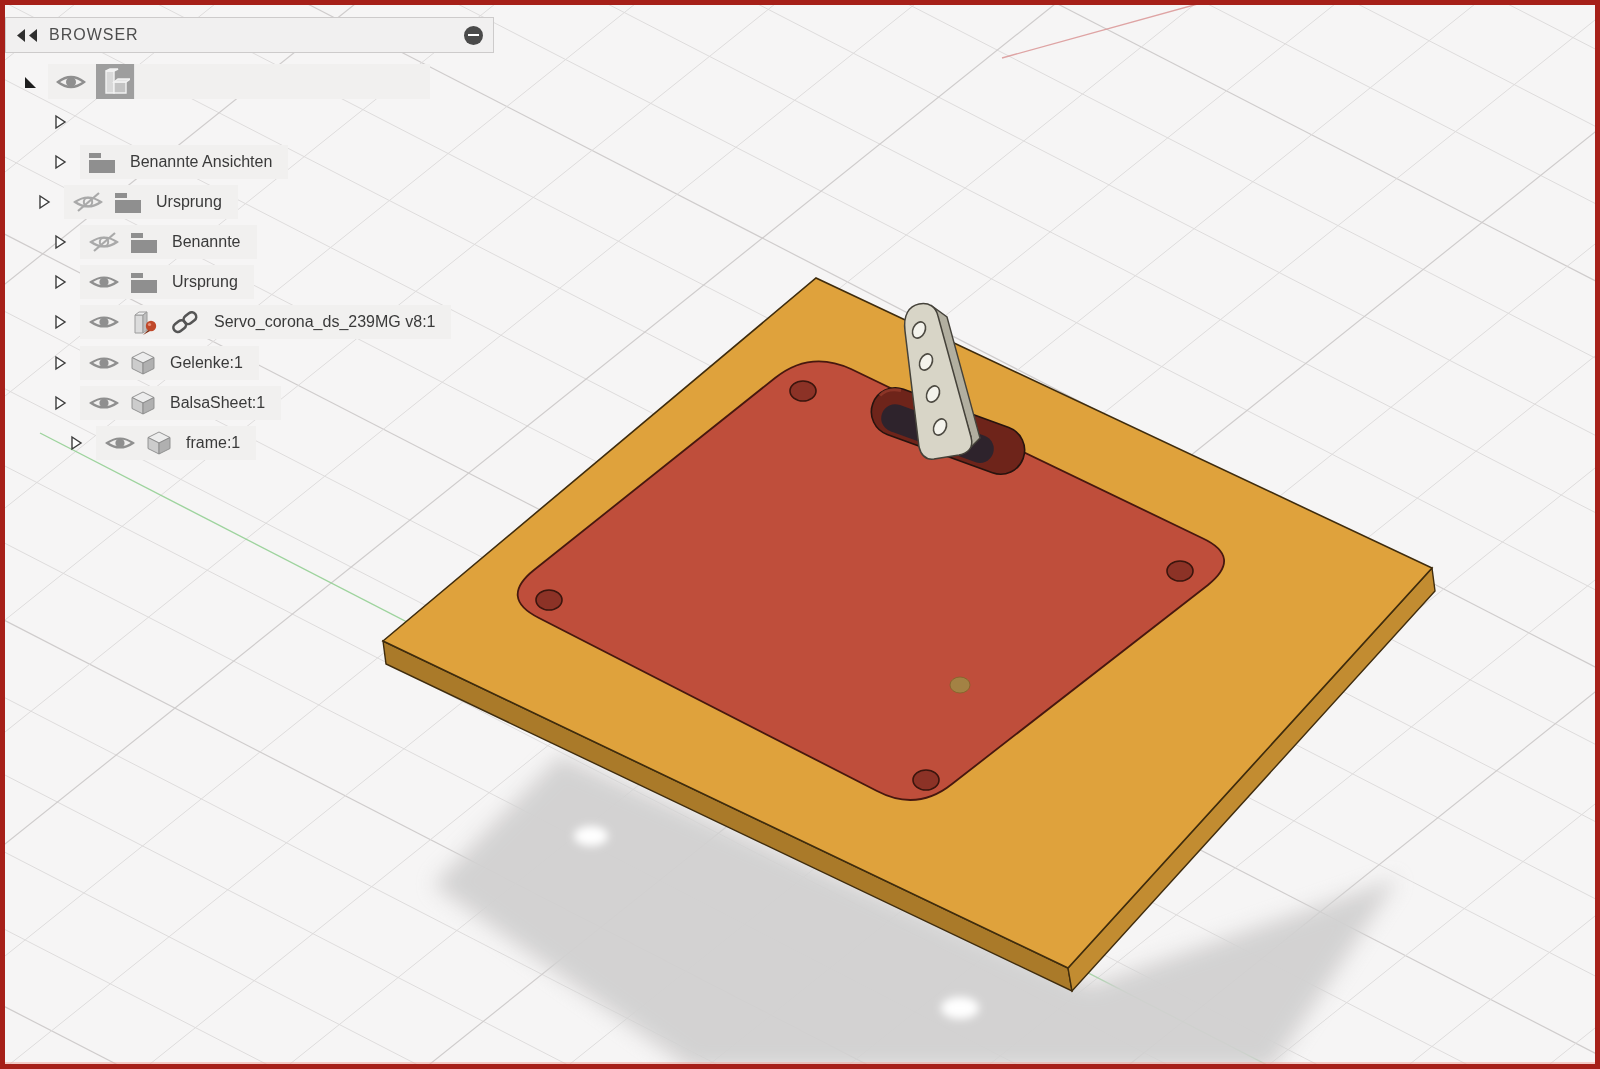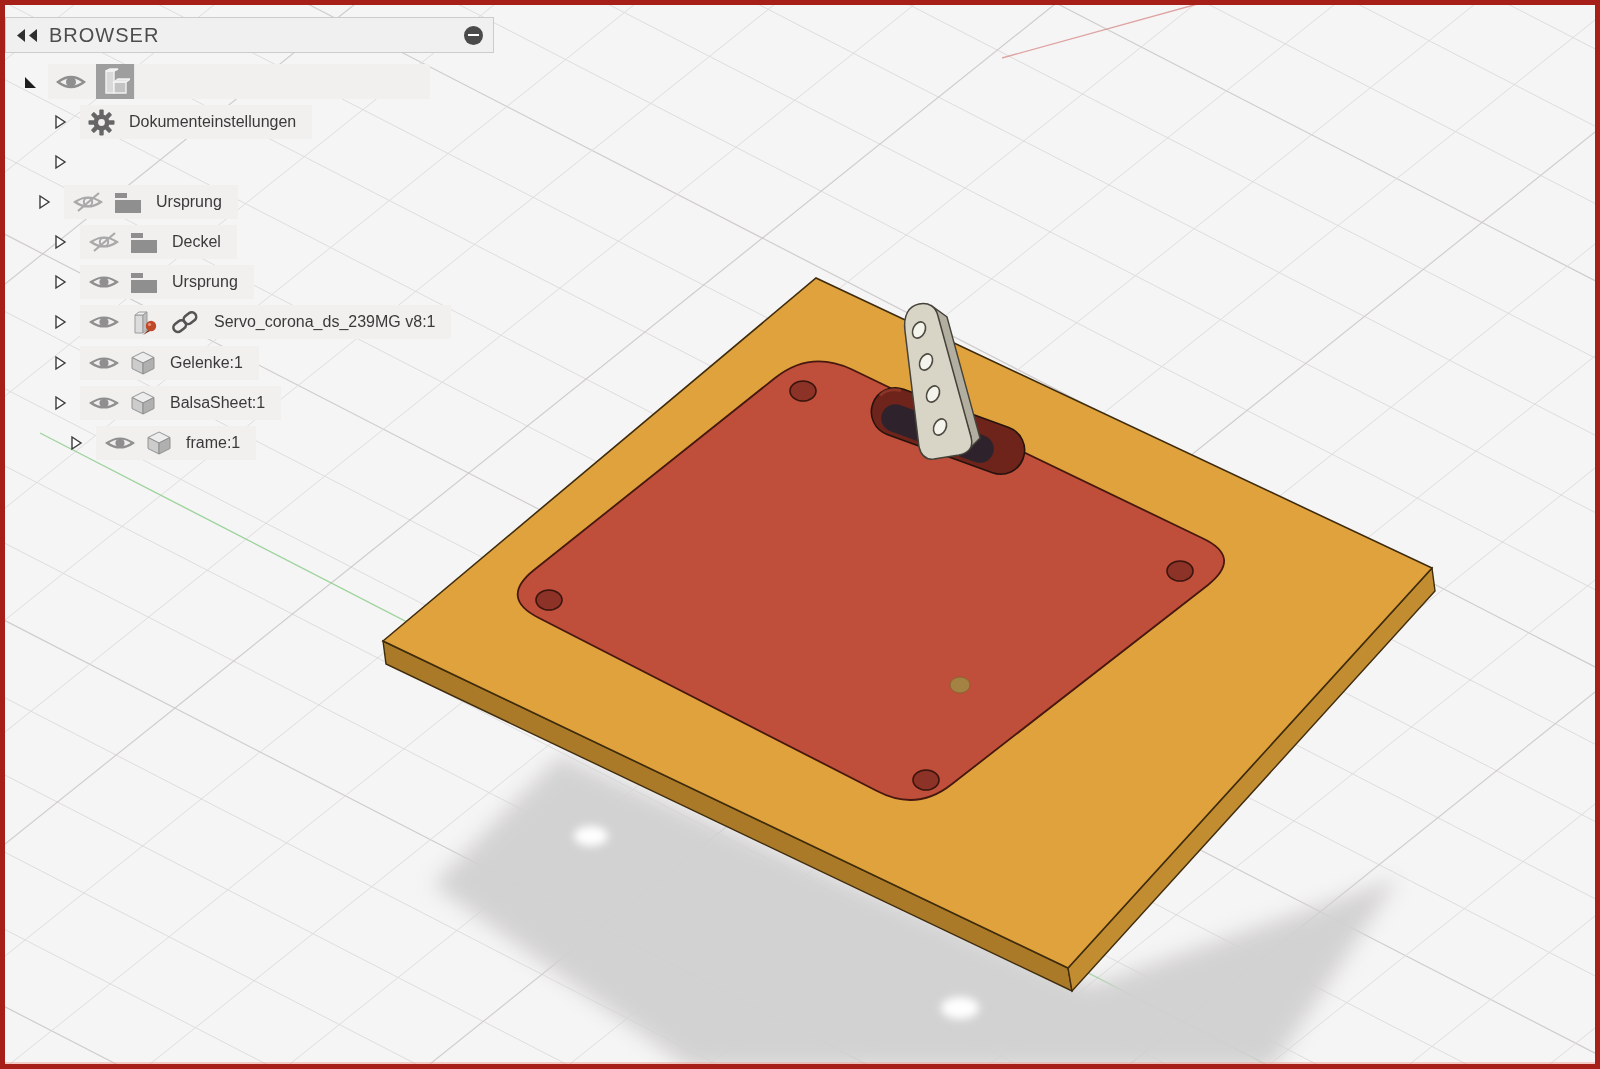--- a/index.html
+++ b/index.html
@@ -12,21 +12,21 @@
   #scene{position:absolute;left:0;top:0;z-index:0;}
   #frame{position:absolute;inset:0;border:5px solid var(--frame-border,#a62019);
     box-shadow:inset 0 -2px 0 rgba(240,170,160,.55);pointer-events:none;z-index:60;}
 
   
   #browser-header{
     position:absolute;left:5px;top:17px;width:489px;height:36px;z-index:10;
     background:#f1f0f0;border:1px solid #cdcbcb;box-sizing:border-box;
     display:flex;align-items:center;padding:0 10px;
   }
-  #browser-title{font-size:20px;color:#4d4d4d;letter-spacing:1px;margin-left:10px;flex:1;}
+  #browser-title{font-size:16px;color:#4d4d4d;letter-spacing:1px;margin-left:10px;flex:1;}
   #collapse-arrows{display:flex;gap:1px;cursor:pointer;}
   #minus-btn{width:19px;height:19px;border-radius:50%;background:#4a4a4a;position:relative;cursor:pointer;}
   #minus-btn::after{content:"";position:absolute;left:4px;top:8.5px;width:11px;height:2.4px;background:#fff;}
 
   .row{position:absolute;height:34px;display:flex;align-items:center;z-index:10;}
   .tri{width:16px;height:16px;flex:0 0 16px;margin-right:12px;cursor:pointer;}
   .rowbg{height:34px;display:flex;align-items:center;background:#f1f0ef;
     padding:0 16px 0 8px;cursor:pointer;}
   .lbl{font-size:16px;color:#3a3a3a;white-space:nowrap;}
   .ic{margin-right:14px;flex:0 0 auto;}
@@ -197,47 +197,33 @@
     <div id="radio-ring">
         <div id="radio-dot"></div>
       </div>
   </div>
 </div>
 
 <div class="row" style="left:52px;top:105px">
   <svg class="tri" width="16" height="16">
       <polygon points="4,2 13,8 4,14" fill="#fdfdfd" stroke="#3c3c3c" stroke-width="1.4"></polygon>
     </svg>
-  <div class="rowbg">
-    <svg class="ic" width="27" height="27" viewBox="0 0 27 27">
-      <g fill="#666666">
-          <circle cx="13.5" cy="13.5" r="8"></circle>
-      <g transform="translate(13.5,13.5)">
-        <rect x="-2.2" y="-13" width="4.4" height="6" rx="1"></rect>
-            <rect x="-2.2" y="7" width="4.4" height="6" rx="1"></rect>
-        <rect x="-13" y="-2.2" width="6" height="4.4" rx="1"></rect>
-            <rect x="7" y="-2.2" width="6" height="4.4" rx="1"></rect>
-        <g transform="rotate(45)">
-              <rect x="-2.2" y="-13" width="4.4" height="6" rx="1"></rect>
-              <rect x="-2.2" y="7" width="4.4" height="6" rx="1"></rect>
-        <rect x="-13" y="-2.2" width="6" height="4.4" rx="1"></rect>
-              <rect x="7" y="-2.2" width="6" height="4.4" rx="1"></rect>
-            </g>
-      </g>
-        </g>
-      <circle cx="13.5" cy="13.5" r="3.4" fill="#f1f0ef"></circle>
-    </svg>
-    <span class="lbl">Dokumenteinstellungen</span>
-  </div>
 </div>
 
 <div class="row" style="left:52px;top:145px">
   <svg class="tri" width="16" height="16">
       <polygon points="4,2 13,8 4,14" fill="#fdfdfd" stroke="#3c3c3c" stroke-width="1.4"></polygon>
     </svg>
+  <div class="rowbg">
+    <svg class="ic" width="28" height="21" viewBox="0 0 28 21">
+      <rect x="1" y="1" width="12" height="5" fill="#8f8f8f"></rect>
+        <rect x="1" y="8" width="26" height="13" fill="#8f8f8f"></rect>
+    </svg>
+    <span class="lbl">Benannte Ansichten</span>
+  </div>
 </div>
 
 <div class="row" style="left:36px;top:185px">
   <svg class="tri" width="16" height="16">
       <polygon points="4,2 13,8 4,14" fill="#fdfdfd" stroke="#3c3c3c" stroke-width="1.4"></polygon>
     </svg>
   <div class="rowbg">
     <svg class="ic tight" width="32" height="24" viewBox="0 0 32 24">
       <path d="M3,12 Q16,3 29,12 Q16,21 3,12 Z" fill="none" stroke="#a9a9a9" stroke-width="2.2"></path>
       <circle cx="16" cy="12" r="4.2" fill="none" stroke="#a9a9a9" stroke-width="2"></circle>
@@ -258,21 +244,21 @@
   <div class="rowbg">
     <svg class="ic tight" width="32" height="24" viewBox="0 0 32 24">
       <path d="M3,12 Q16,3 29,12 Q16,21 3,12 Z" fill="none" stroke="#a9a9a9" stroke-width="2.2"></path>
       <circle cx="16" cy="12" r="4.2" fill="none" stroke="#a9a9a9" stroke-width="2"></circle>
       <line x1="6" y1="21" x2="27" y2="3" stroke="#a9a9a9" stroke-width="2.2"></line>
     </svg>
     <svg class="ic" width="28" height="21" viewBox="0 0 28 21">
       <rect x="1" y="1" width="12" height="5" fill="#8f8f8f"></rect>
         <rect x="1" y="8" width="26" height="13" fill="#8f8f8f"></rect>
     </svg>
-    <span class="lbl">Deckel</span>
+    <span class="lbl">Benannte</span>
   </div>
 </div>
 
 <div class="row" style="left:52px;top:265px">
   <svg class="tri" width="16" height="16">
       <polygon points="4,2 13,8 4,14" fill="#fdfdfd" stroke="#3c3c3c" stroke-width="1.4"></polygon>
     </svg>
   <div class="rowbg">
     <svg class="ic tight" width="32" height="24" viewBox="0 0 32 24">
       <path d="M3,12 Q16,3 29,12 Q16,21 3,12 Z" fill="none" stroke="#8f8f8f" stroke-width="2.2"></path>

